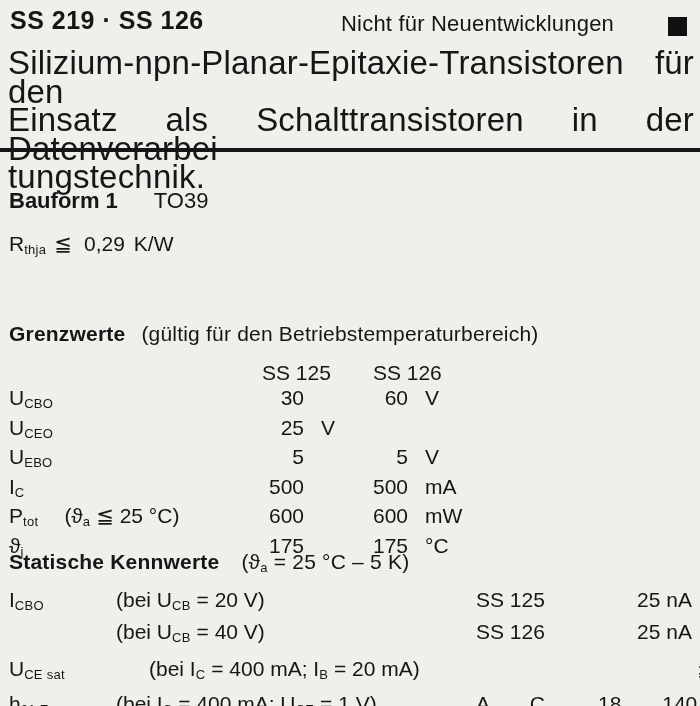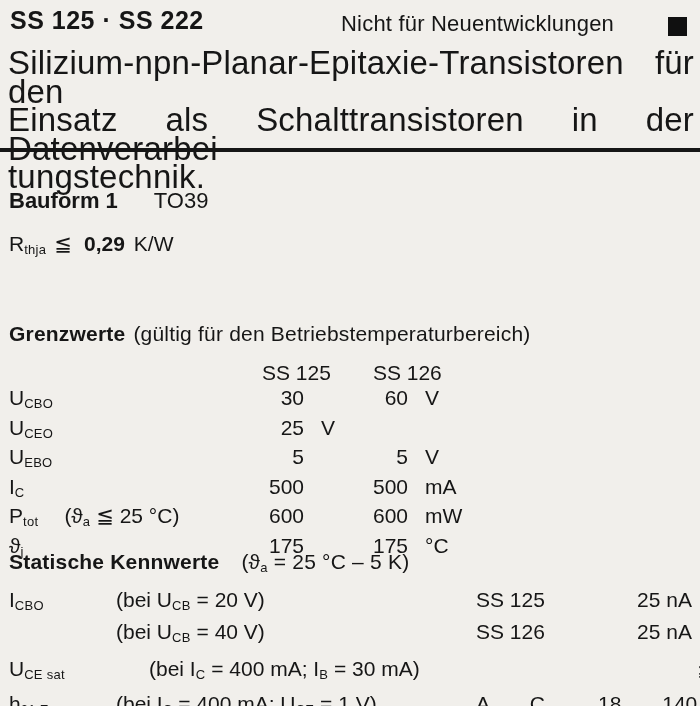--- a/index.html
+++ b/index.html
@@ -20,24 +20,24 @@
   .desc .ll{text-align:left;}
   
   .rule{top:148px;left:0;width:700px;height:4px;background:#161616;}
   
   .bauform{top:188px;left:9px;font-size:22px;}
   .bauform .b{font-weight:bold;margin-right:36px;}
   
   .thermal{top:232px;left:9px;font-size:21px;line-height:24px;}
   sub.sb{font-size:13px;vertical-align:-3px;letter-spacing:.3px;}
   .rel{margin:0 12px 0 8px;}
-  .vu{margin-right:9px;font-weight:bold;}
+  .vu{margin-right:9px;}
   
   .sechead{font-size:21px;letter-spacing:.2px;}
-  .sechead .b{font-weight:bold;margin-right:8px;}
+  .sechead .b{font-weight:bold;margin-right:16px;}
   .gwhead{top:322px;left:9px;}
   .sthead{top:550px;left:9px;}
   .sthead .b{margin-right:22px;}
   
   .gwtable{top:360px;left:9px;right:8px;font-size:21px;}
   .ghead{display:flex;margin-left:253px;gap:42px;line-height:26px;}
   .grow{display:grid;grid-template-columns:225px 70px 104px 1fr;line-height:23.6px;}
   .grow .v{text-align:right;}
   .grow .u{padding-left:17px;}
   .gcond{margin-left:26px;}
@@ -48,21 +48,21 @@
   .srow .val{text-align:right;white-space:nowrap;}
   .srow.gap1{margin-top:5px;gap:33px;}
   .srow.gap2{margin-top:3px;}
   .rel2{margin-right:17px;}
 </style>
 </head>
 <body>
 
 <div>
 
-  <div class="abs title">SS 125 · SS 222</div>
+  <div class="abs title">SS 219 · SS 126</div>
   <div class="abs notice">Nicht für Neuentwicklungen</div>
   <div class="abs sq"></div>
 
   <div class="abs desc">
     <div class="jl">Silizium-npn-Planar-Epitaxie-Transistoren für den</div>
     <div class="jl">Einsatz als Schalttransistoren in der Datenverarbei-</div>
     <div class="ll">tungstechnik.</div>
   </div>
 
   <div class="abs rule"></div>
@@ -135,21 +135,21 @@
       <span class="val">25 nA</span>
     </div>
     <div class="srow">
       <span></span>
       <span><span>(bei U</span><sub class="sb">CB</sub><span> = 40 V)</span></span>
       <span class="typ">SS 126</span>
       <span class="val">25 nA</span>
     </div>
     <div class="srow gap1">
       <span><span>U</span><sub class="sb">CE sat</sub></span>
-      <span><span>(bei I</span><sub class="sb">C</sub><span> = 400 mA; I</span><sub class="sb">B</sub><span> = 30 mA)</span></span>
+      <span><span>(bei I</span><sub class="sb">C</sub><span> = 400 mA; I</span><sub class="sb">B</sub><span> = 20 mA)</span></span>
       <span class="typ"></span>
       <span class="val"><span class="rel2">≦</span><span>1 V</span></span>
     </div>
     <div class="srow gap2">
       <span><span>h</span><sub class="sb">21 E</sub></span>
       <span><span>(bei I</span><sub class="sb">C</sub><span> = 400 mA; U</span><sub class="sb">CE</sub><span> = 1 V)</span></span>
       <span class="typ">A . . . C</span>
       <span class="val">18 . . . 140</span>
     </div>
   </div>

